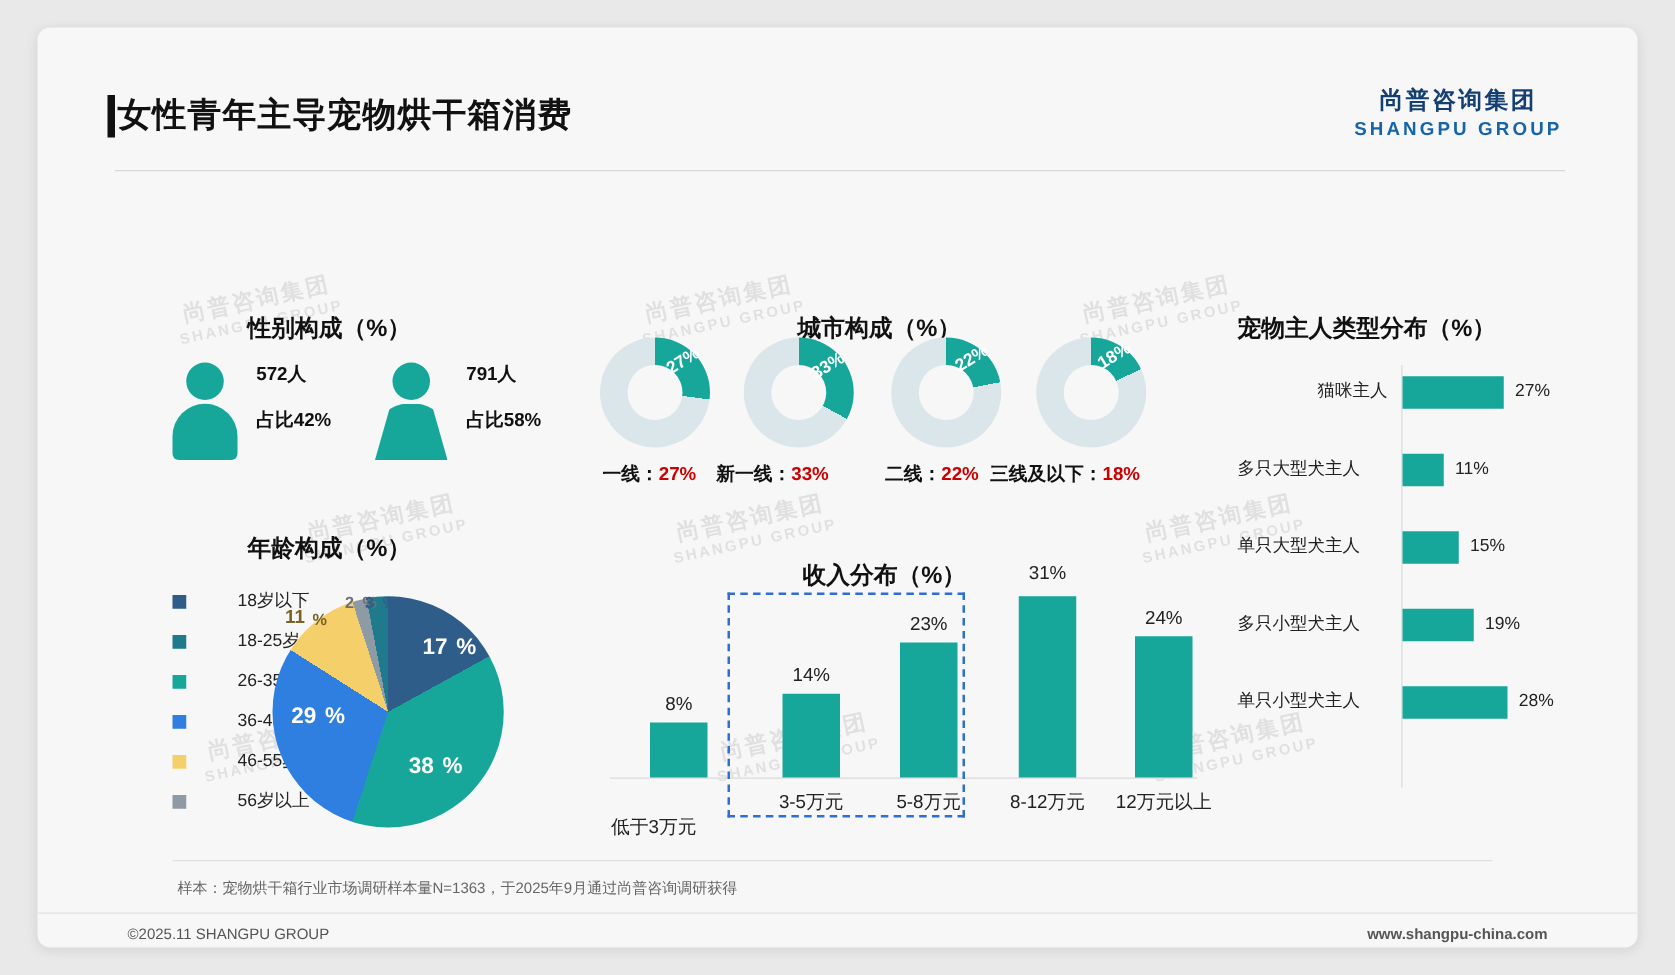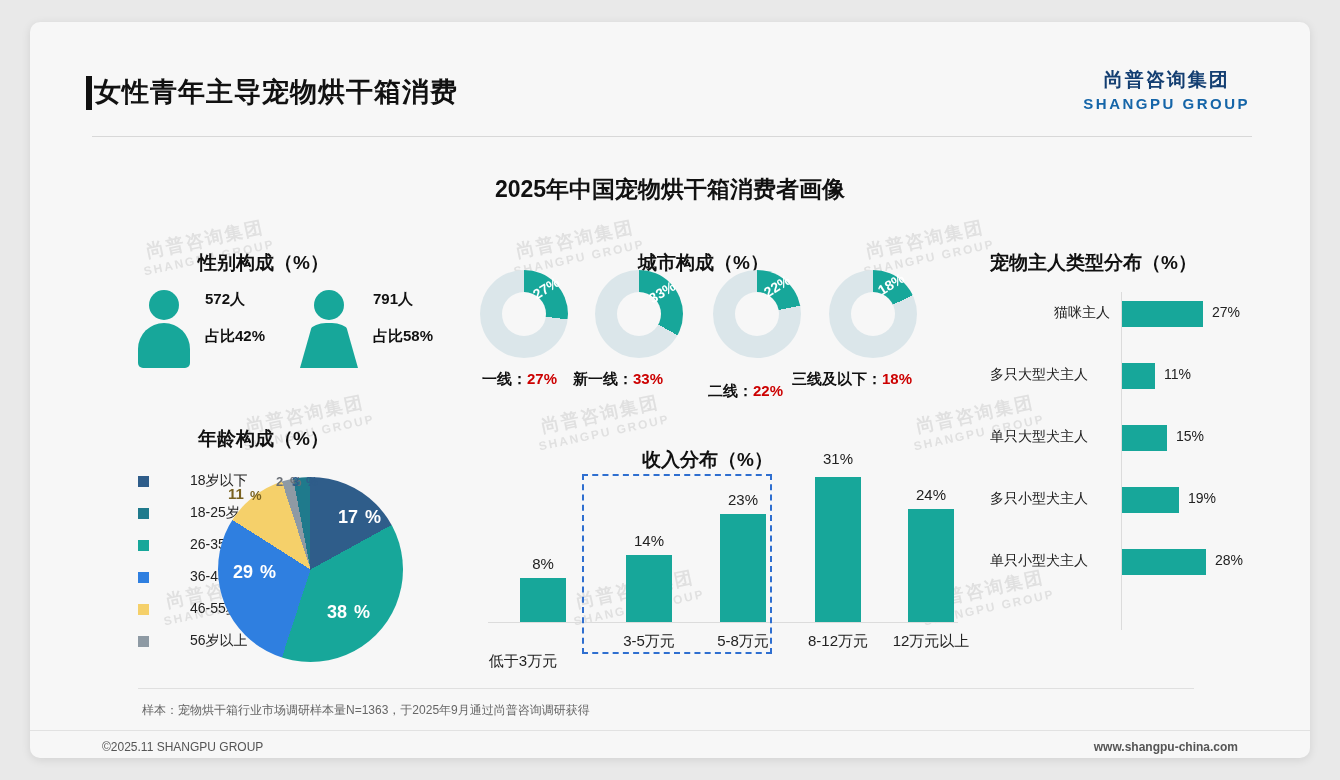--- a/index.html
+++ b/index.html
@@ -89,21 +89,20 @@
       <div class="title-bar"></div>
       <div class="title">女性青年主导宠物烘干箱消费</div>
     </div>
     <div class="brand">
       <div class="brand-cn">尚普咨询集团</div>
       <div class="brand-en">SHANGPU GROUP</div>
     </div>
   </div>
   <div class="head-rule"></div>
 
-  <div class="subtitle">2025年中国宠物烘干箱消费者画像</div>
 
   <div class="wm" style="left:110px;top:205px;">
     <div class="l1">尚普咨询集团</div>
       <div class="l2">SHANGPU GROUP</div>
   </div>
   <div class="wm" style="left:210px;top:380px;">
     <div class="l1">尚普咨询集团</div>
       <div class="l2">SHANGPU GROUP</div>
   </div>
   <div class="wm" style="left:130px;top:555px;">
@@ -217,21 +216,21 @@
     <div class="pct" style="left:53px;top:14px;"><span>33</span>%</div>
   </div>
   <div class="city-label" style="left:543px;top:348px;">
     <span>新一线</span>：<b>33</b><b>%</b>
   </div>
 
   <div class="donut" style="left:683px;top:248px;background:conic-gradient(#17a79a 0deg 79.2deg,#dbe6ea 79.2deg 360deg);">
     <div class="hole"></div>
     <div class="pct" style="left:50px;top:8px;"><span>22</span>%</div>
   </div>
-  <div class="city-label" style="left:678px;top:348px;margin-top:12px;">
+  <div class="city-label" style="left:678px;top:348px;">
     <span>二线</span>：<b>22</b><b>%</b>
   </div>
 
   <div class="donut" style="left:799px;top:248px;background:conic-gradient(#17a79a 0deg 64.8deg,#dbe6ea 64.8deg 360deg);">
     <div class="hole"></div>
     <div class="pct" style="left:48px;top:6px;"><span>18</span>%</div>
   </div>
   <div class="city-label" style="left:762px;top:348px;">
     <span>三线及以下</span>：<b>18</b><b>%</b>
   </div>

